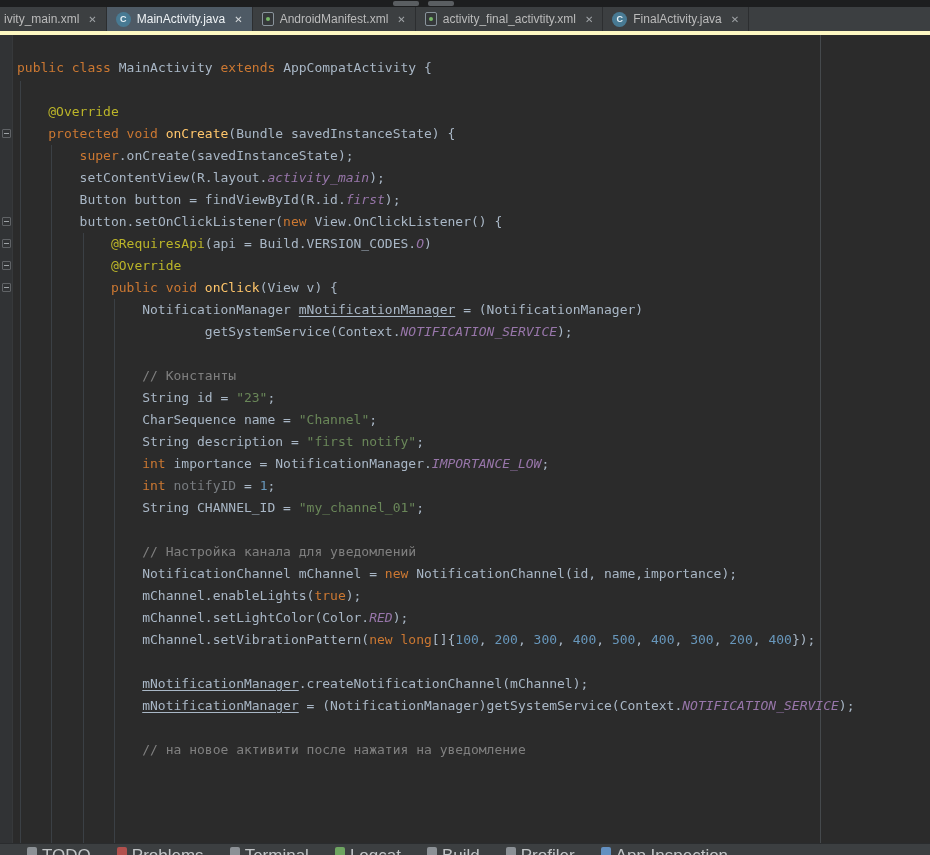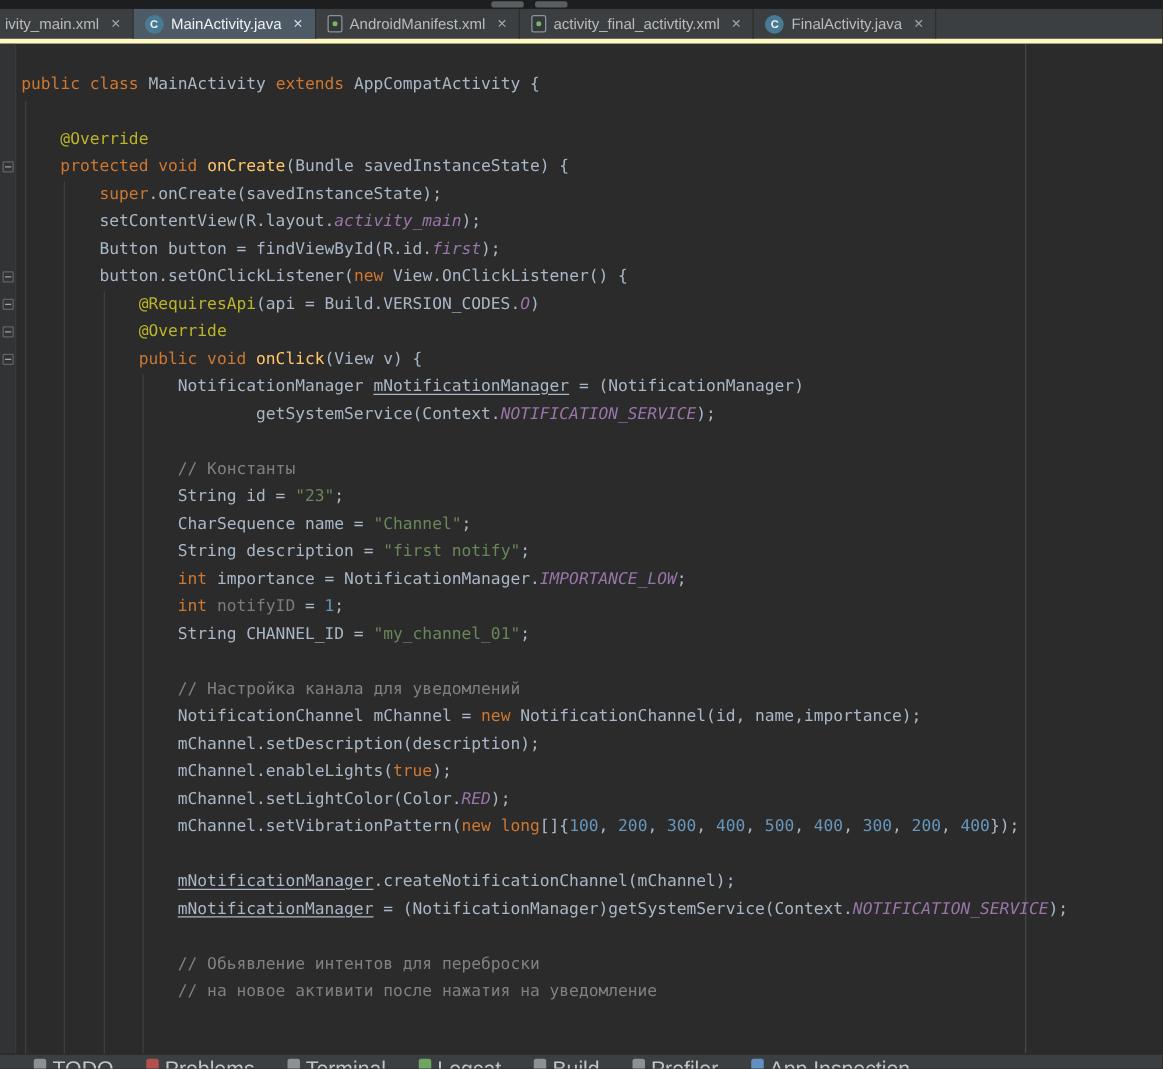--- a/index.html
+++ b/index.html
@@ -117,29 +117,27 @@
           <div class="code-line" style="padding-left: 16ch;"><span class="tok-cmt">// Константы</span></div>
           <div class="code-line" style="padding-left: 16ch;"><span class="tok-def">String id = </span><span class="tok-str">"23"</span><span class="tok-def">;</span></div>
           <div class="code-line" style="padding-left: 16ch;"><span class="tok-def">CharSequence name = </span><span class="tok-str">"Channel"</span><span class="tok-def">;</span></div>
           <div class="code-line" style="padding-left: 16ch;"><span class="tok-def">String description = </span><span class="tok-str">"first notify"</span><span class="tok-def">;</span></div>
           <div class="code-line" style="padding-left: 16ch;"><span class="tok-kw">int </span><span class="tok-def">importance = NotificationManager.</span><span class="tok-static">IMPORTANCE_LOW</span><span class="tok-def">;</span></div>
           <div class="code-line" style="padding-left: 16ch;"><span class="tok-kw">int </span><span class="tok-dim">notifyID</span><span class="tok-def"> = </span><span class="tok-num">1</span><span class="tok-def">;</span></div>
           <div class="code-line" style="padding-left: 16ch;"><span class="tok-def">String CHANNEL_ID = </span><span class="tok-str">"my_channel_01"</span><span class="tok-def">;</span></div>
           <div class="code-line" style="padding-left: 0ch;">&nbsp;</div>
           <div class="code-line" style="padding-left: 16ch;"><span class="tok-cmt">// Настройка канала для уведомлений</span></div>
           <div class="code-line" style="padding-left: 16ch;"><span class="tok-def">NotificationChannel mChannel = </span><span class="tok-kw">new </span><span class="tok-def">NotificationChannel(id, name,importance);</span></div>
-          <div class="code-line" style="padding-left: 16ch;"><span class="tok-def">mChannel.setDescription(description);</span></div>
           <div class="code-line" style="padding-left: 16ch;"><span class="tok-def">mChannel.enableLights(</span><span class="tok-kw">true</span><span class="tok-def">);</span></div>
           <div class="code-line" style="padding-left: 16ch;"><span class="tok-def">mChannel.setLightColor(Color.</span><span class="tok-static">RED</span><span class="tok-def">);</span></div>
           <div class="code-line" style="padding-left: 16ch;"><span class="tok-def">mChannel.setVibrationPattern(</span><span class="tok-kw">new long</span><span class="tok-def">[]{</span><span class="tok-num">100</span><span class="tok-def">, </span><span class="tok-num">200</span><span class="tok-def">, </span><span class="tok-num">300</span><span class="tok-def">, </span><span class="tok-num">400</span><span class="tok-def">, </span><span class="tok-num">500</span><span class="tok-def">, </span><span class="tok-num">400</span><span class="tok-def">, </span><span class="tok-num">300</span><span class="tok-def">, </span><span class="tok-num">200</span><span class="tok-def">, </span><span class="tok-num">400</span><span class="tok-def">});</span></div>
           <div class="code-line" style="padding-left: 0ch;">&nbsp;</div>
           <div class="code-line" style="padding-left: 16ch;"><span class="tok-ul">mNotificationManager</span><span class="tok-def">.createNotificationChannel(mChannel);</span></div>
           <div class="code-line" style="padding-left: 16ch;"><span class="tok-ul">mNotificationManager</span><span class="tok-def"> = (NotificationManager)getSystemService(Context.</span><span class="tok-static">NOTIFICATION_SERVICE</span><span class="tok-def">);</span></div>
           <div class="code-line" style="padding-left: 0ch;">&nbsp;</div>
-          <div class="code-line" style="padding-left: 16ch;"><span class="tok-cmt">// Обьявление интентов для переброски</span></div>
           <div class="code-line" style="padding-left: 16ch;"><span class="tok-cmt">// на новое активити после нажатия на уведомление</span></div>
         </div>
     </div>
   </div>
 
   <div class="statusbar" id="statusbar">
       <div class="sb-item">
         <span class="sb-icon" style="background: rgb(154, 160, 166);"></span>
         <span>TODO</span>
       </div>

